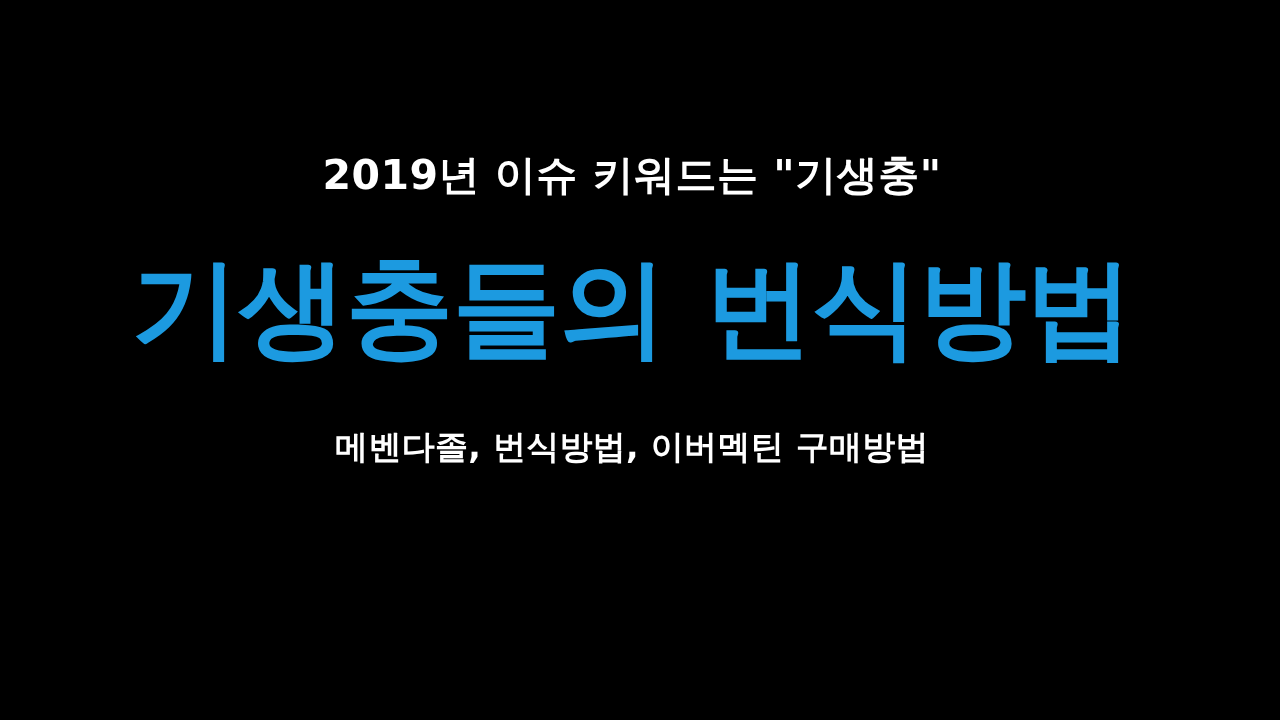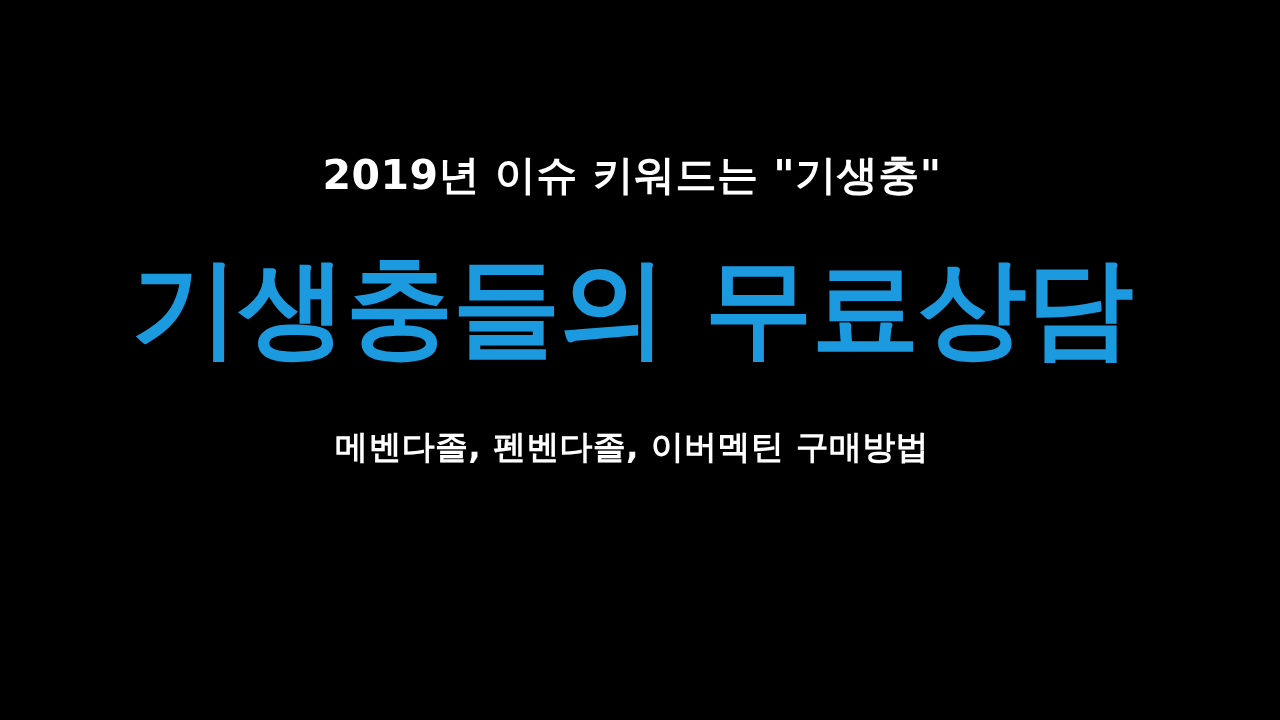--- a/index.html
+++ b/index.html
@@ -83,21 +83,21 @@
 </head>
 <body>
 
 <div class="title-card">
 
   <div class="text-stack">
 
     <div class="kicker">2019년 이슈 키워드는 "기생충"</div>
 
     <div class="headline">
-      <span>기생충들의</span><span class="word-gap"></span><span>무료상담</span>
+      <span>기생충들의</span><span class="word-gap"></span><span>번식방법</span>
     </div>
 
     <div class="subcaption">
-      <span class="sub-line">메벤다졸, 펜벤다졸, 이버멕틴 구매방법</span>
+      <span class="sub-line">메벤다졸, 번식방법, 이버멕틴 구매방법</span>
     </div>
 
   </div>
 </div>
 
 </body></html>

